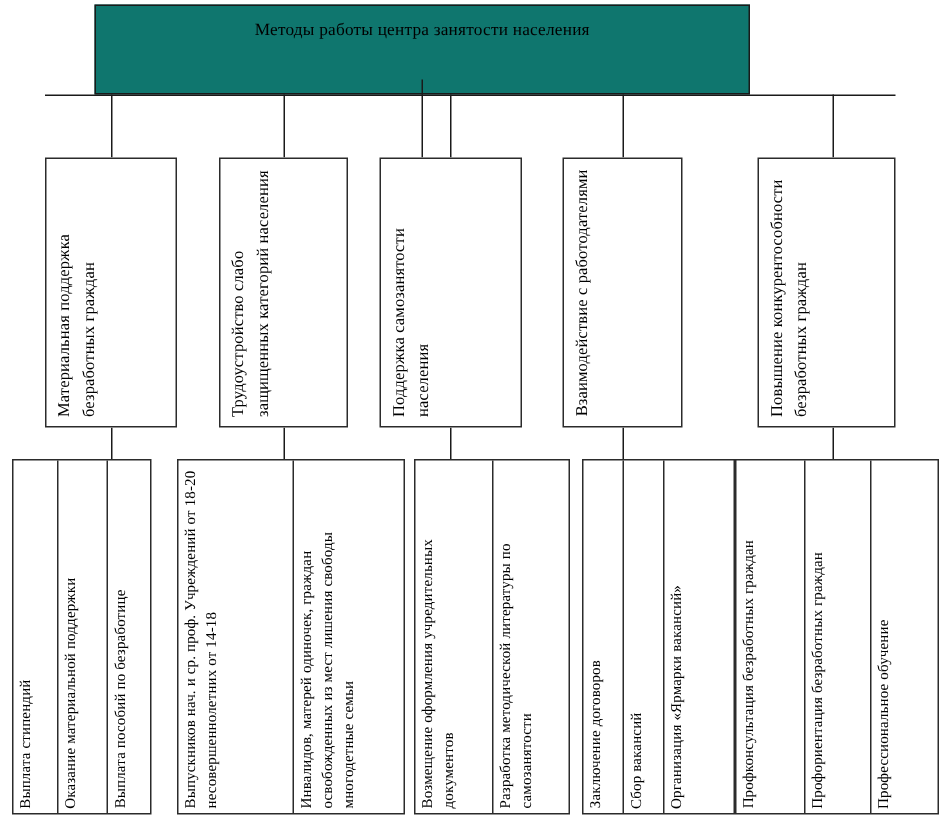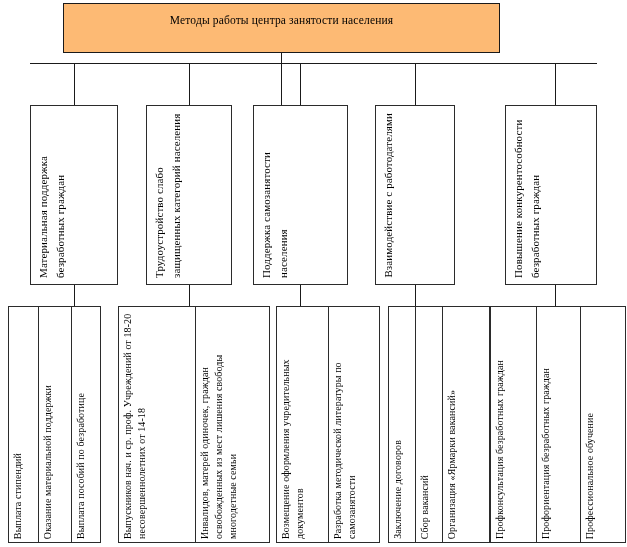--- a/index.html
+++ b/index.html
@@ -23,24 +23,24 @@
     width: 627px;
     height: 547px;
   }
 
   
   .title-box {
     position: absolute;
     left: 63px;
     top: 3px;
     width: 437px;
-    height: 50px;
+    height: 60px;
     border: 1.5px solid #1a1a1a;
     box-sizing: border-box;
-    background: #fdba74;
+    background: #0f766e;
     font-family: Liberation Serif, serif;
   }
   .title-text {
     position: absolute;
     left: 0;
     top: 9px;
     width: 100%;
     text-align: center;
     font-size: 11.5px;
     line-height: 14px;

